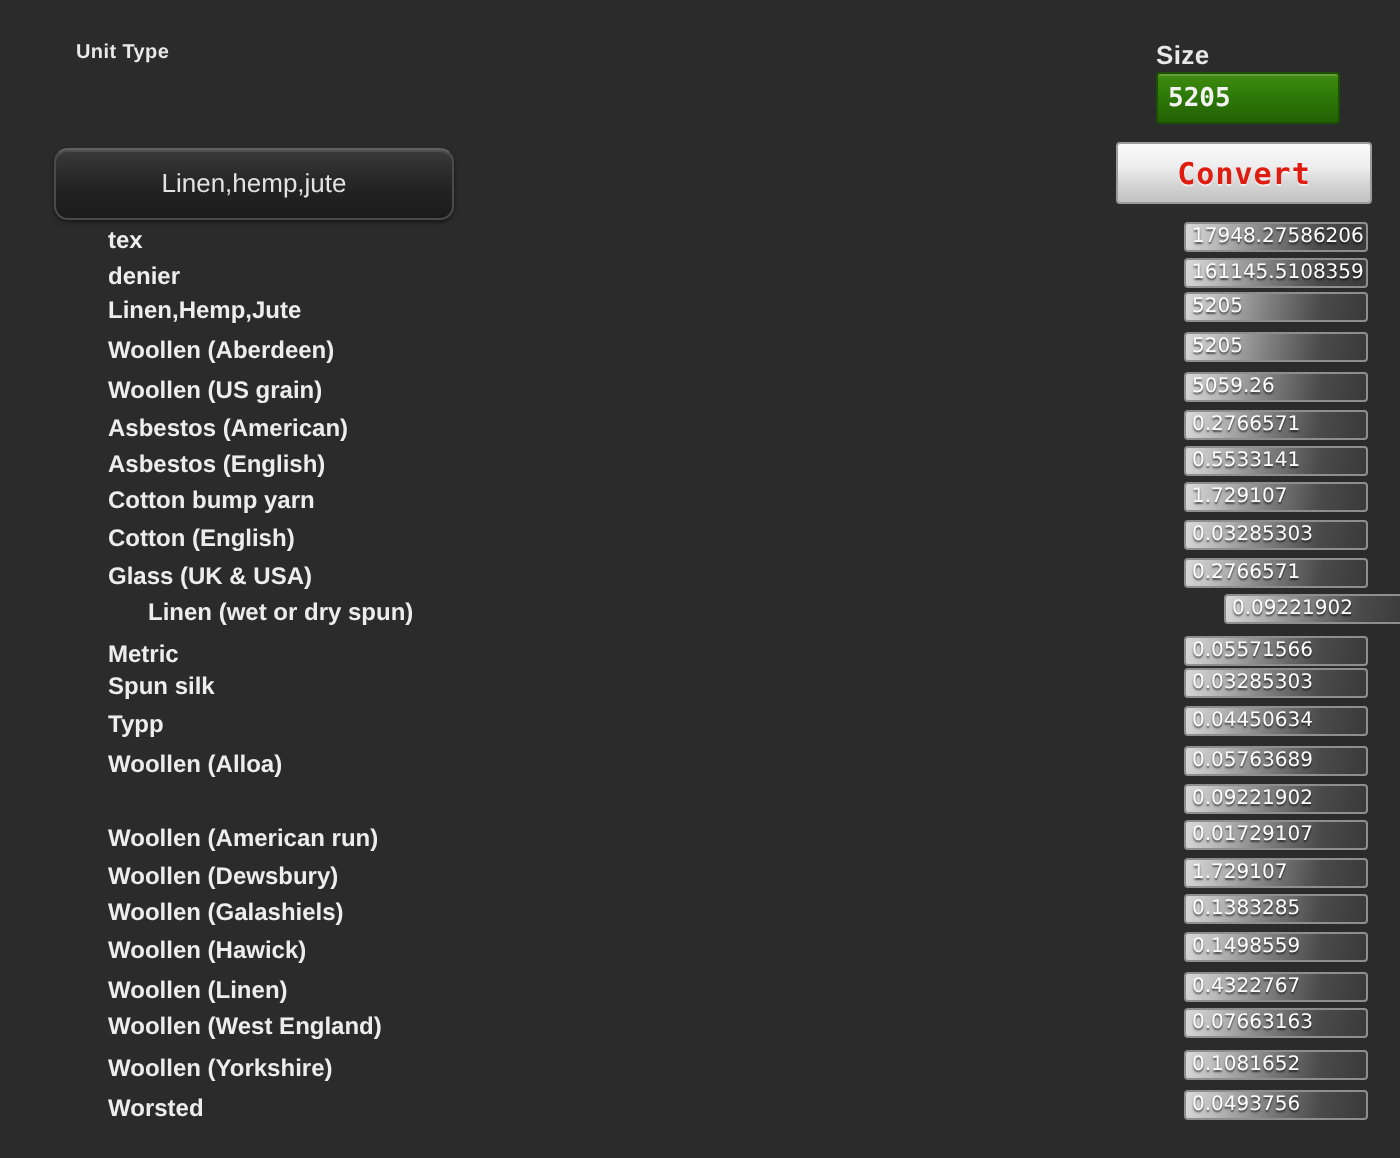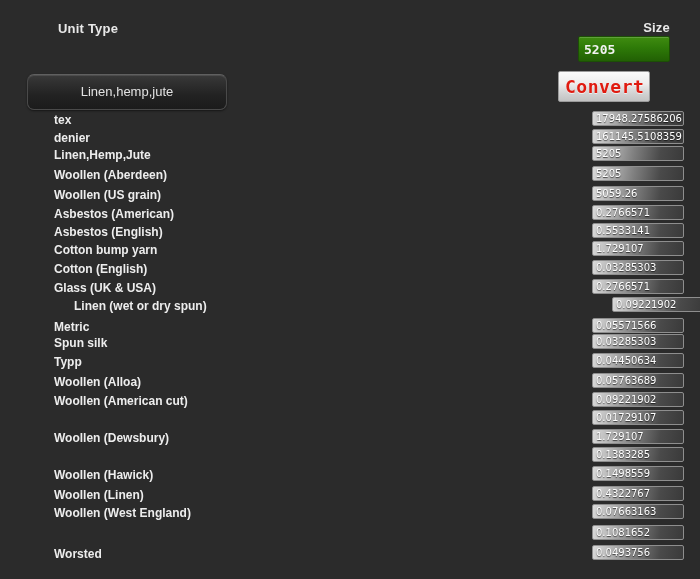--- a/index.html
+++ b/index.html
@@ -13,31 +13,30 @@
   #app {
     position: relative;
     width: 700px; height: 579px;
     background: #2b2b2b;
   }
 
   
   .hdr-unit-type {
     position: absolute;
     left: 38px; top: 21px;
-    font-size: 13px;
+    font-size: 10px;
     font-weight: bold;
     color: #e8e8e8;
     letter-spacing: .2px;
-    margin-left: 20px;
   }
   .hdr-size {
     position: absolute;
     left: 578px; top: 20px;
     width: 92px;
-    text-align: right;
+    text-align: left;
     font-size: 13px;
     font-weight: bold;
     color: #e8e8e8;
     letter-spacing: .2px;
   }
 
   
   .size-input {
     position: absolute;
     left: 578px; top: 36px;
@@ -52,26 +51,26 @@
     padding: 0 0 0 5px;
     line-height: 24px;
     outline: none;
     box-shadow: inset 0 1px 0 rgba(255,255,255,.18);
   }
 
   
   .convert-btn {
     position: absolute;
     left: 558px; top: 71px;
-    width: 92px; height: 31px;
+    width: 128px; height: 31px;
     background: linear-gradient(to bottom, #fbfbfb 0%, #ededed 40%, #d3d3d3 72%, #c2c2c2 100%);
     border: 1px solid #9b9b9b;
     border-radius: 2px;
     color: #e01b10;
-    font-size: 18px;
+    font-size: 15px;
     font-weight: bold;
     font-family: "DejaVu Sans Mono", monospace;
     letter-spacing: .5px;
     cursor: pointer;
     text-shadow: 0 1px 0 rgba(255,255,255,.6);
   }
 
   
   .unit-select {
     position: absolute;
@@ -188,46 +187,48 @@
       </div>
       <div class="row" style="top: 355px;">
         <div class="row-label">Typp</div>
         <div class="row-value">0.04450634</div>
       </div>
       <div class="row" style="top: 375px;">
         <div class="row-label">Woollen (Alloa)</div>
         <div class="row-value">0.05763689</div>
       </div>
       <div class="row" style="top: 394px;">
-        <div class="row-label">Woollen (American cut)</div>
         <div class="row-value">0.09221902</div>
       </div>
       <div class="row" style="top: 412px;">
+        <div class="row-label">Woollen (American run)</div>
         <div class="row-value">0.01729107</div>
       </div>
       <div class="row" style="top: 431px;">
         <div class="row-label">Woollen (Dewsbury)</div>
         <div class="row-value">1.729107</div>
       </div>
       <div class="row" style="top: 449px;">
+        <div class="row-label">Woollen (Galashiels)</div>
         <div class="row-value">0.1383285</div>
       </div>
       <div class="row" style="top: 468px;">
         <div class="row-label">Woollen (Hawick)</div>
         <div class="row-value">0.1498559</div>
       </div>
       <div class="row" style="top: 488px;">
         <div class="row-label">Woollen (Linen)</div>
         <div class="row-value">0.4322767</div>
       </div>
       <div class="row" style="top: 506px;">
         <div class="row-label">Woollen (West England)</div>
         <div class="row-value">0.07663163</div>
       </div>
       <div class="row" style="top: 527px;">
+        <div class="row-label">Woollen (Yorkshire)</div>
         <div class="row-value">0.1081652</div>
       </div>
       <div class="row" style="top: 547px;">
         <div class="row-label">Worsted</div>
         <div class="row-value">0.0493756</div>
       </div>
     </div>
 
 </div>
 

